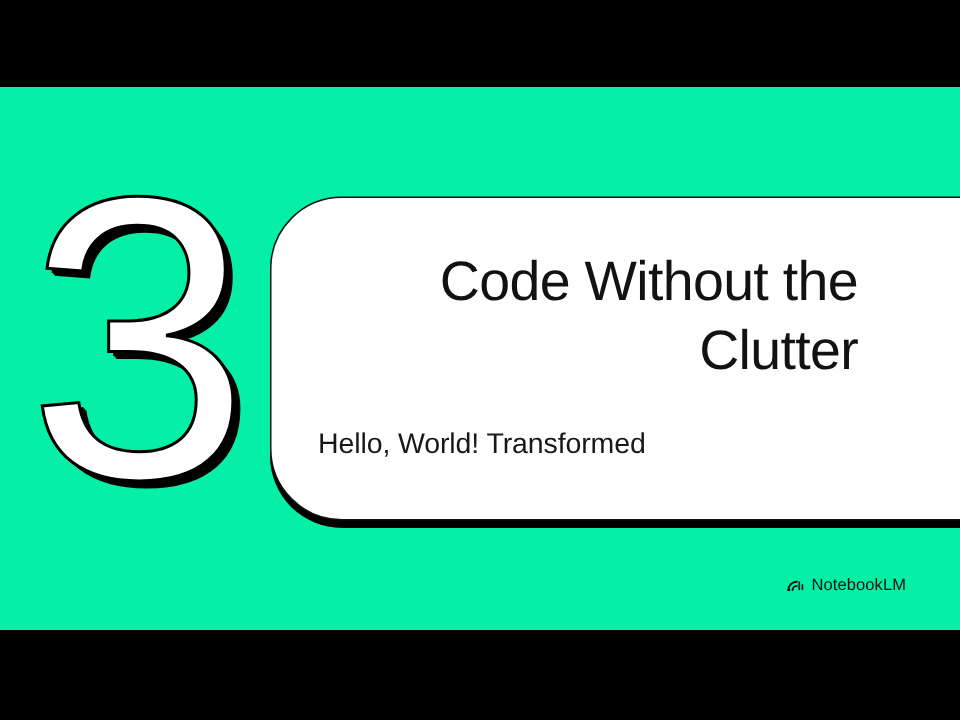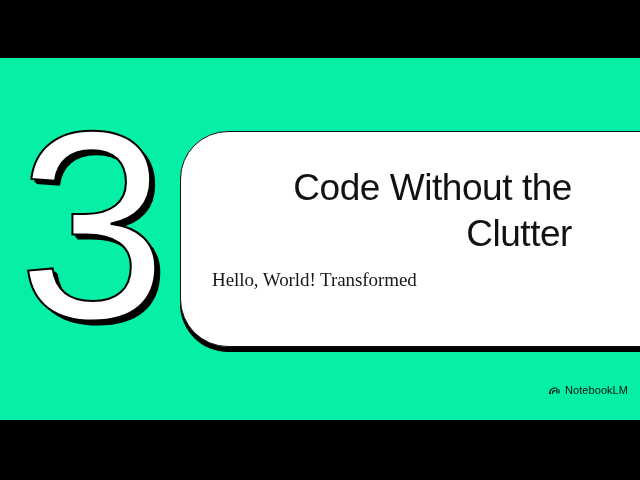--- a/index.html
+++ b/index.html
@@ -85,33 +85,33 @@
     font-size: 37px;
     line-height: 46px;
     font-weight: 400;
     color: #121212;
     letter-spacing: -0.012em;
     max-width: 360px;
     text-align: right;
   }
 
   .card-subtitle {
-    margin: 11px 0 0 0;
-    font-family: Liberation Serif, serif;
+    margin: 28px 0 0 0;
+    font-family: Liberation Sans, sans-serif;
     font-size: 19px;
     line-height: 24px;
     font-weight: 400;
     color: #181818;
     letter-spacing: -0.004em;
   }
 
   
   .brand {
     position: absolute;
-    right: 12px;
+    right: 36px;
     bottom: 24px;
     display: flex;
     align-items: center;
     gap: 4px;
     user-select: none;
   }
   .brand-icon {
     display: block;
     width: 13px;
     height: 13px;

